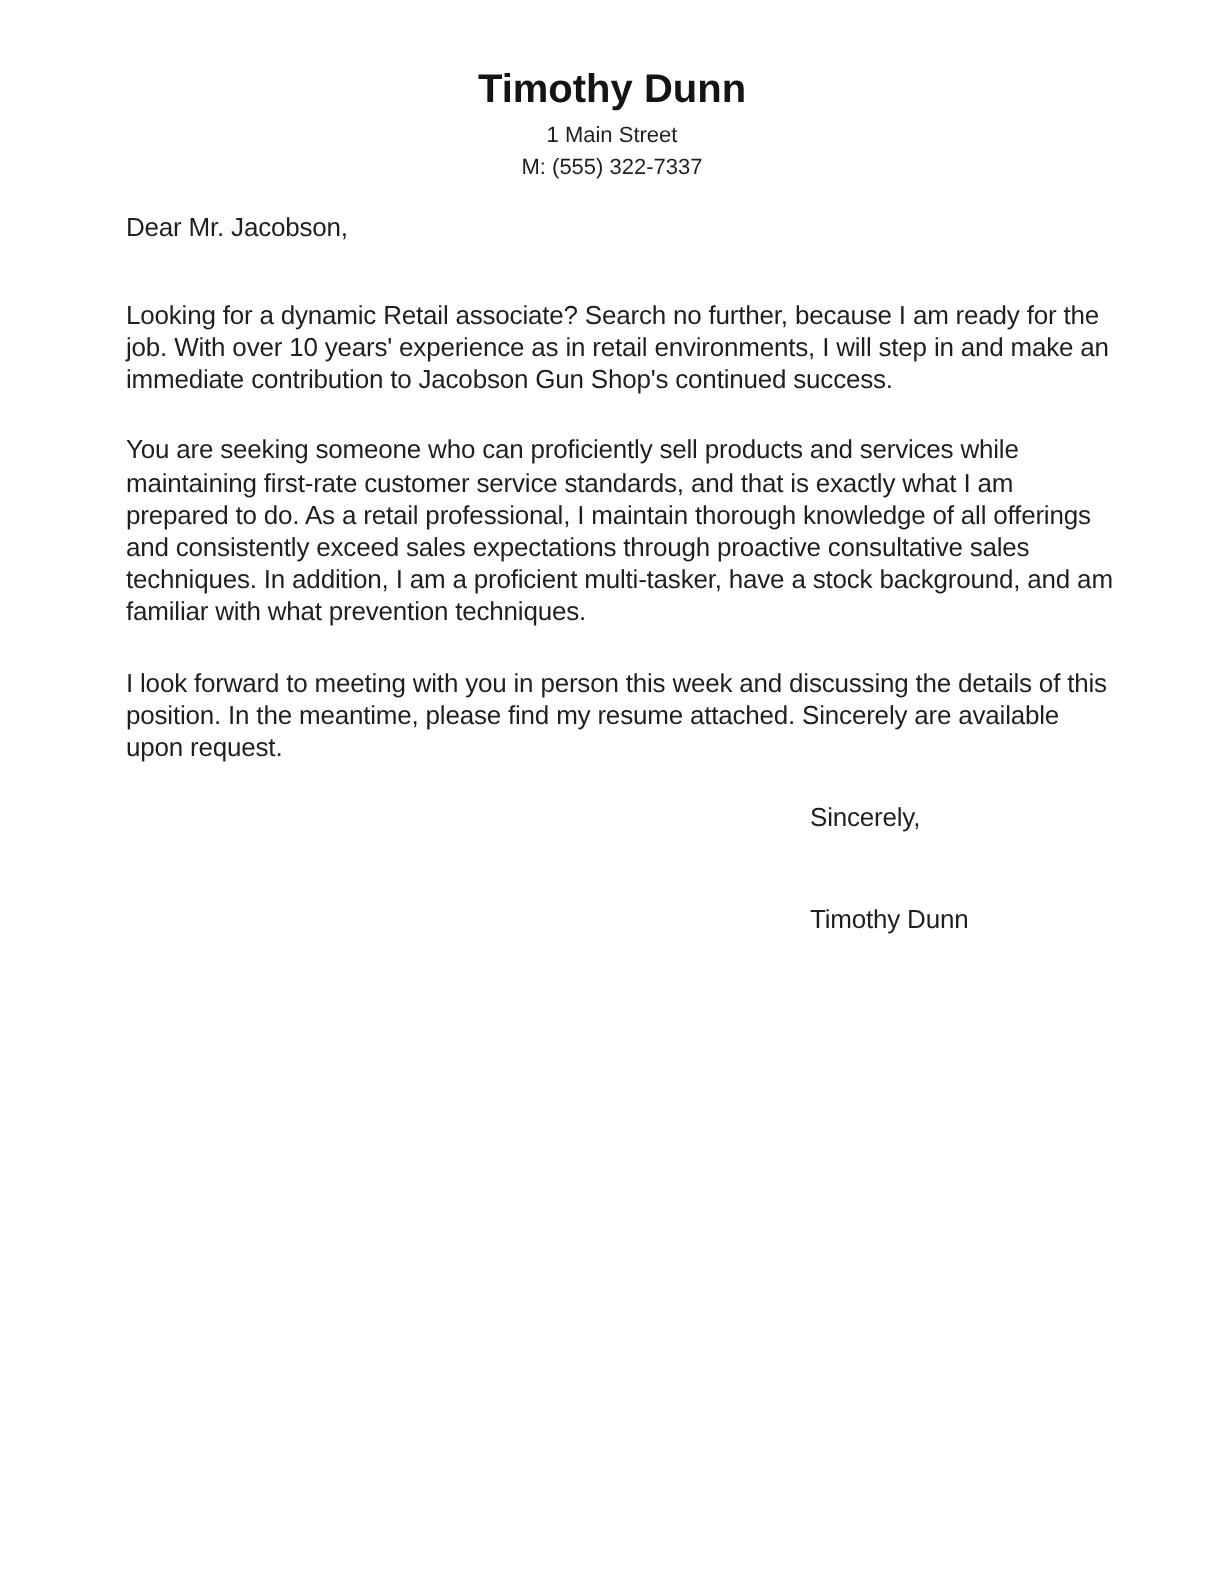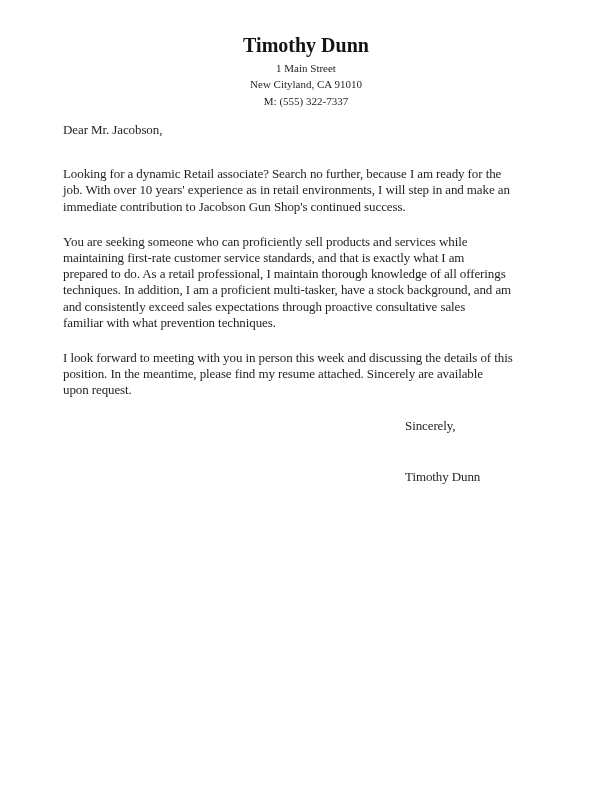--- a/index.html
+++ b/index.html
@@ -6,21 +6,21 @@
     margin: 0;
     padding: 0;
     background: #ffffff;
   }
   .page {
     position: relative;
     width: 612px;
     height: 708px;
     background: #ffffff;
     color: #1f1f1f;
-    font-family: Liberation Serif, serif;
+    font-family: Liberation Sans, sans-serif;
     box-sizing: border-box;
     overflow: hidden;
   }
   .header {
     text-align: center;
     padding-top: 33px;
   }
   .name {
     font-size: 20px;
     font-weight: 700;
@@ -59,40 +59,39 @@
   }
 </style>
 </head>
 <body>
 
 <div class="page">
 
   <div class="header">
     <div class="name">Timothy Dunn</div>
     <div class="contact-line">1 Main Street</div>
-    <div class="contact-line">New Cityland, CA 91010</div>
     <div class="contact-line">M: (555) 322-7337</div>
   </div>
 
   <div class="letter-body">
 
     <div class="salutation">Dear Mr. Jacobson,</div>
 
     <div class="paragraph">
       <div class="line">Looking for a dynamic Retail associate? Search no further, because I am ready for the</div>
       <div class="line">job. With over 10 years' experience as in retail environments, I will step in and make an</div>
       <div class="line">immediate contribution to Jacobson Gun Shop's continued success.</div>
     </div>
 
     <div class="paragraph">
       <div class="line">You are seeking someone who can proficiently sell products and services while</div>
       <div class="line">maintaining first-rate customer service standards, and that is exactly what I am</div>
       <div class="line">prepared to do. As a retail professional, I maintain thorough knowledge of all offerings</div>
+      <div class="line">and consistently exceed sales expectations through proactive consultative sales</div>
       <div class="line">techniques. In addition, I am a proficient multi-tasker, have a stock background, and am</div>
-      <div class="line">and consistently exceed sales expectations through proactive consultative sales</div>
       <div class="line">familiar with what prevention techniques.</div>
     </div>
 
     <div class="paragraph">
       <div class="line">I look forward to meeting with you in person this week and discussing the details of this</div>
       <div class="line">position. In the meantime, please find my resume attached. Sincerely are available</div>
       <div class="line">upon request.</div>
     </div>
 
     <div class="closing">Sincerely,</div>

